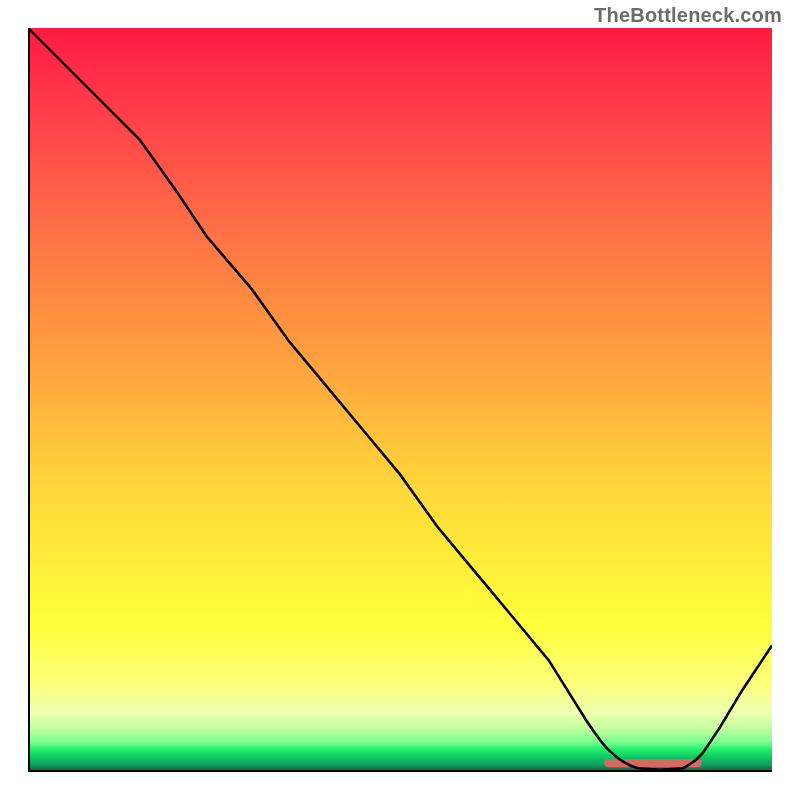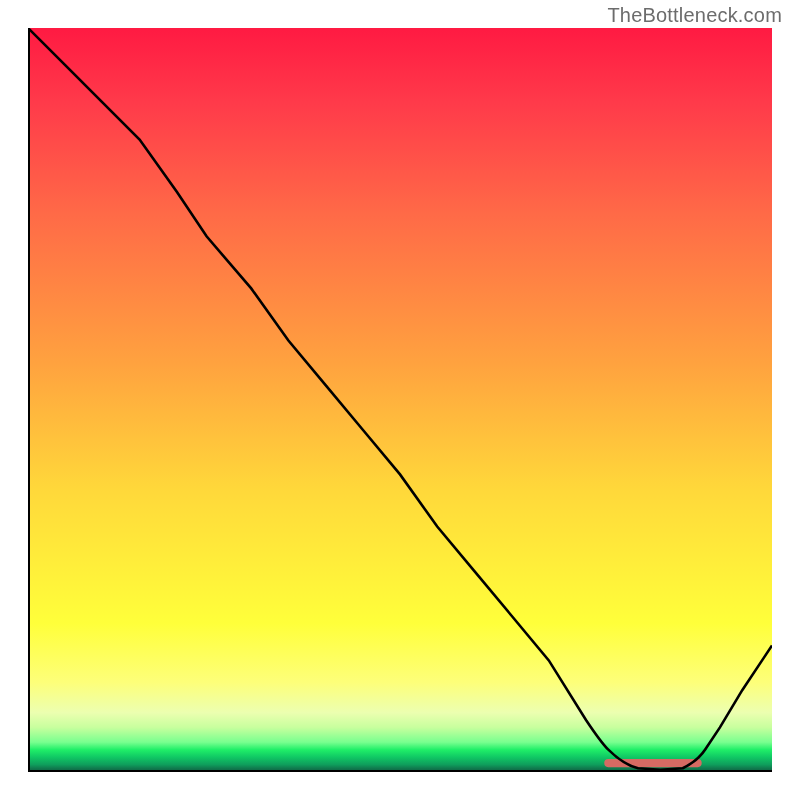--- a/index.html
+++ b/index.html
@@ -9,21 +9,21 @@
     background: #ffffff;
     font-family: Arial, Helvetica, sans-serif;
     position: relative;
     overflow: hidden;
   }
   .watermark {
     position: absolute;
     top: 4px;
     right: 18px;
     font-size: 20px;
-    font-weight: normal;
+    font-weight: bold;
     color: #6c6c6c;
     letter-spacing: 0.2px;
     z-index: 10;
   }
   .plot-wrap {
     position: absolute;
     top: 28px;
     left: 28px;
     width: 744px;
     height: 744px;

